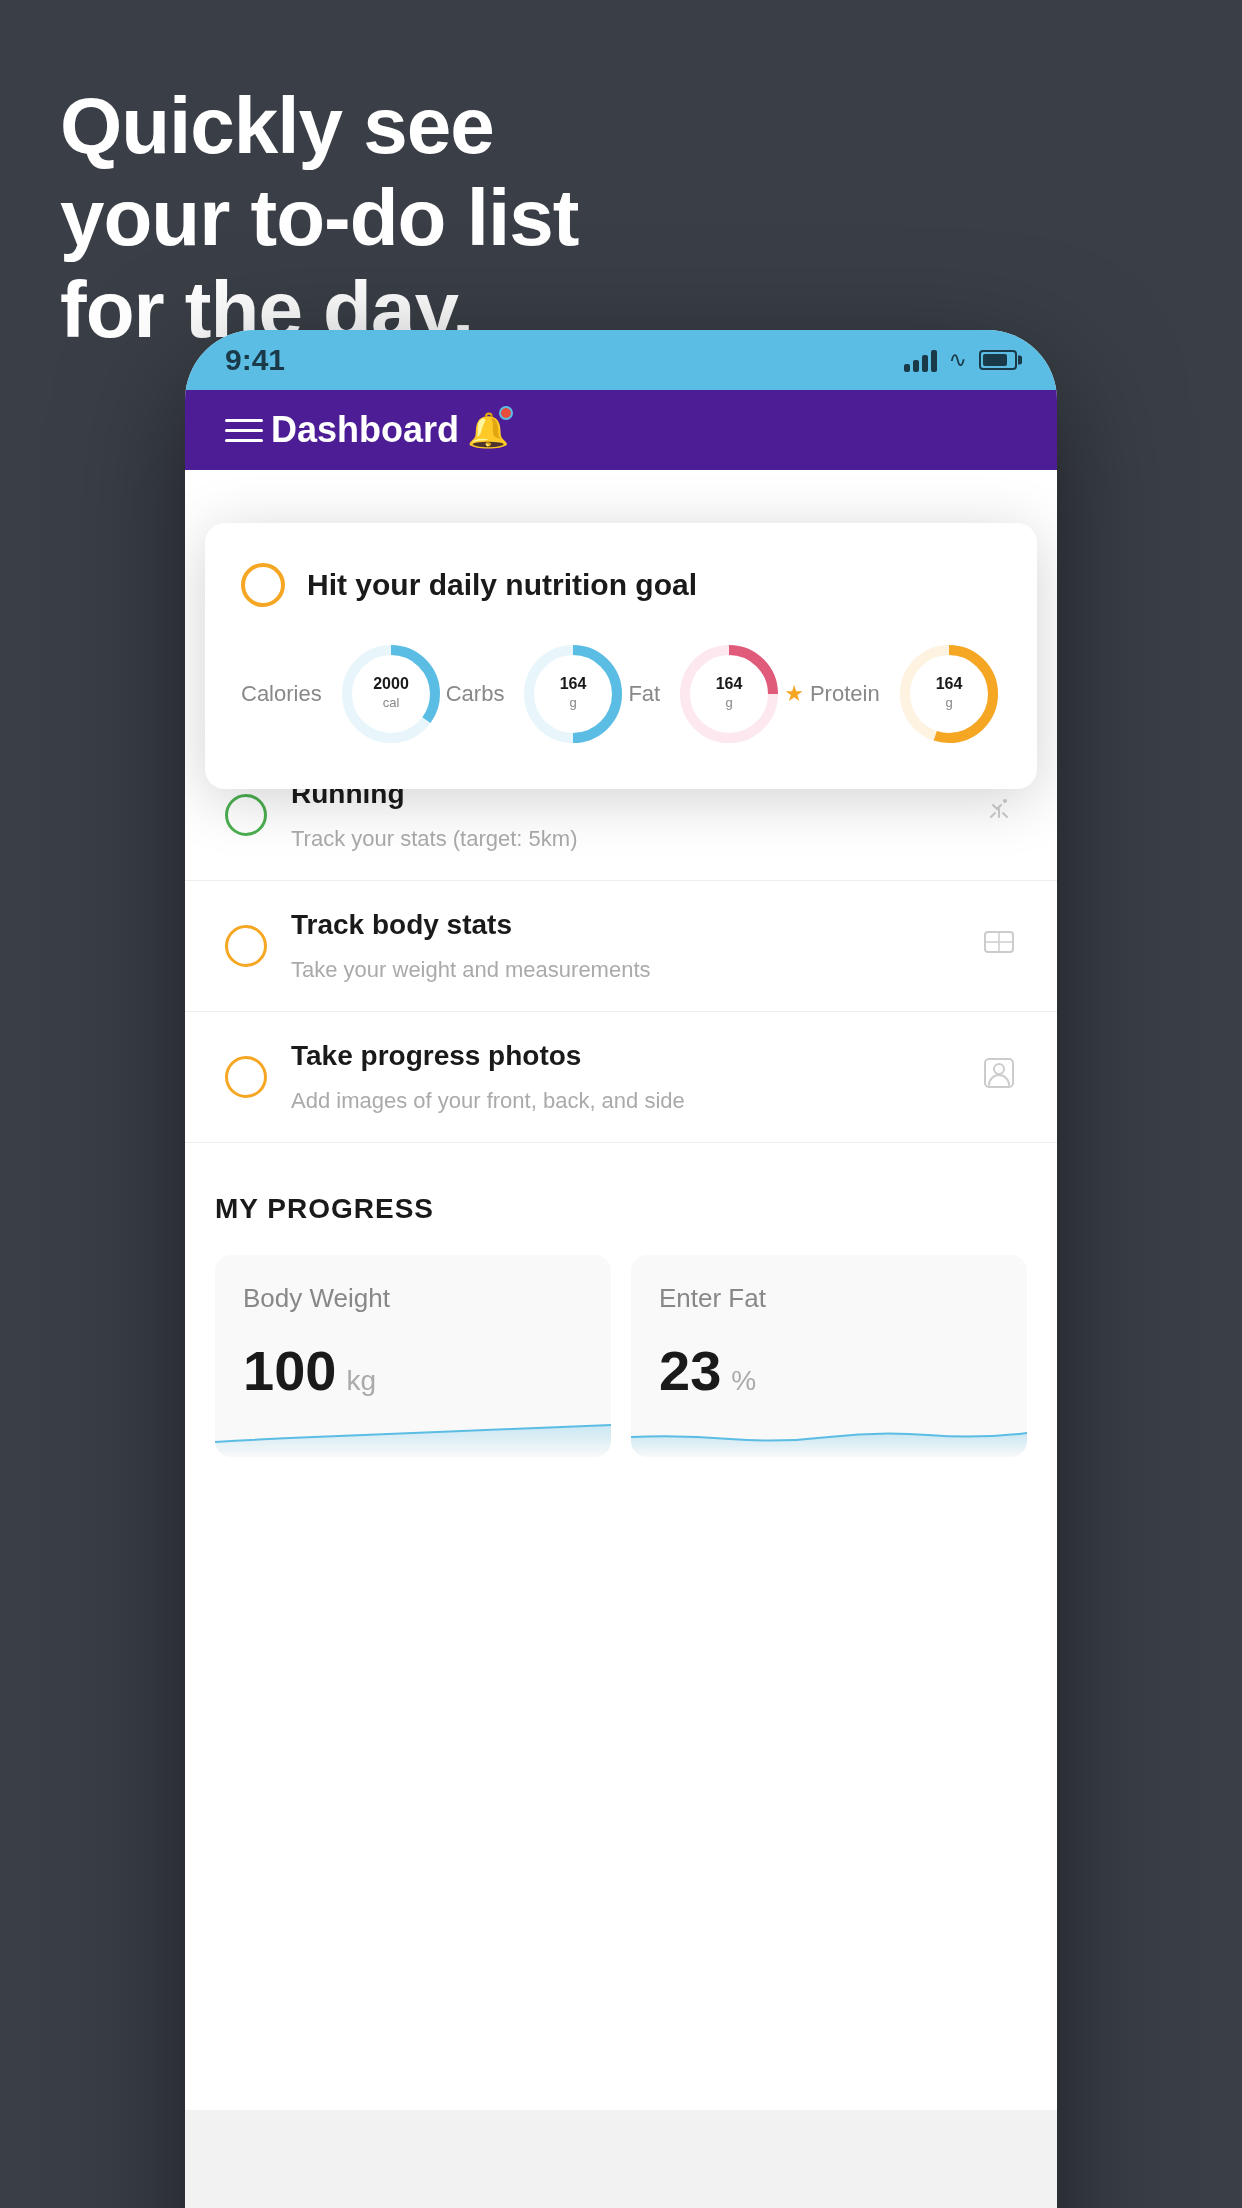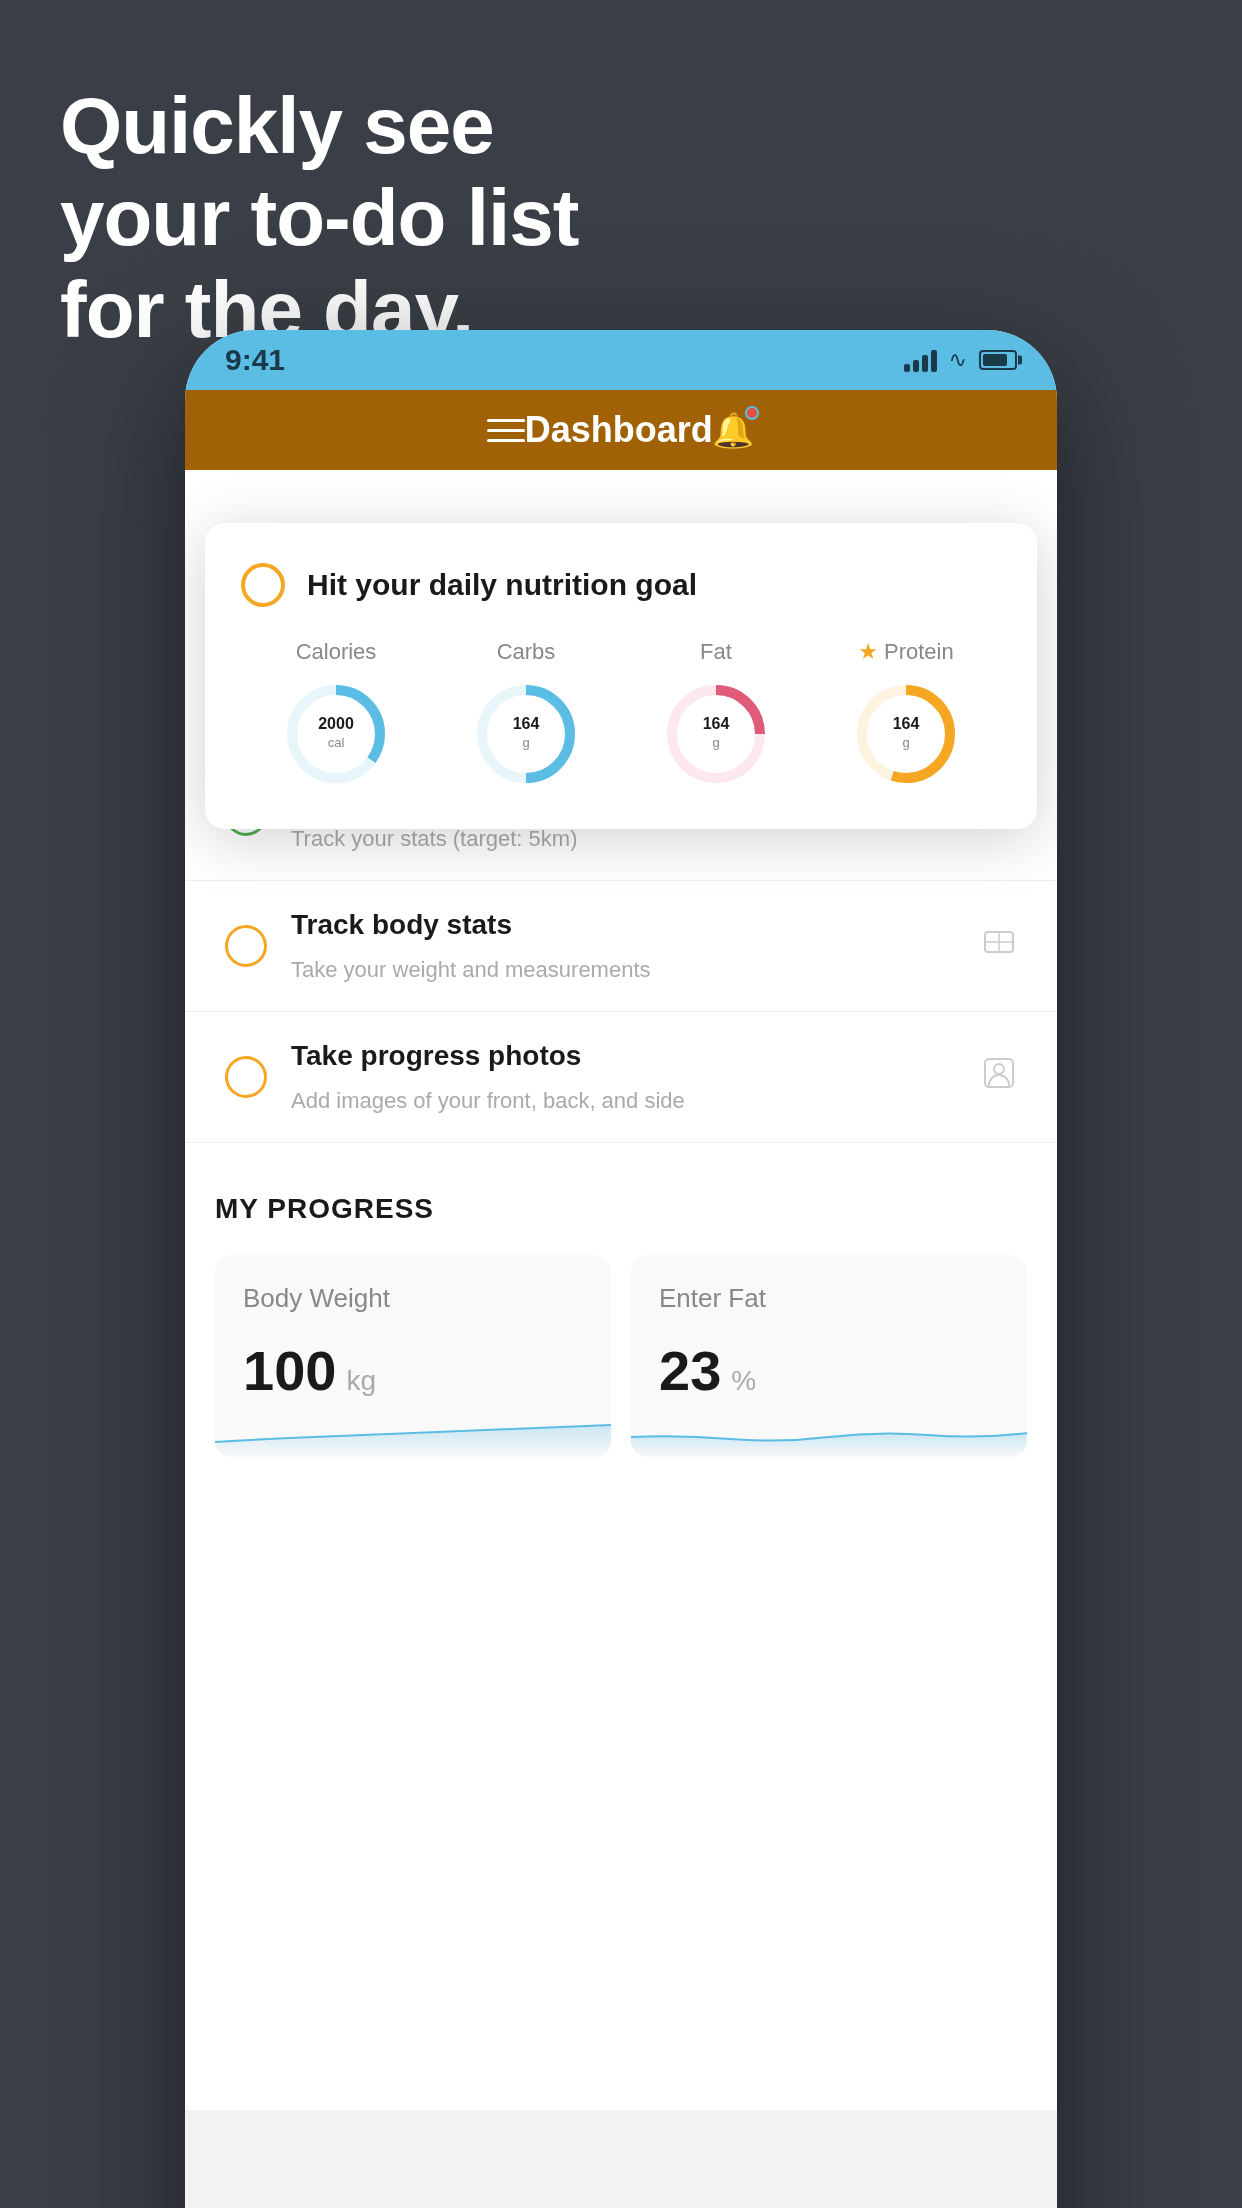--- a/index.html
+++ b/index.html
@@ -98,26 +98,27 @@
     }
     .battery-fill {
       background: #1a3a4a;
       height: 100%;
       width: 80%;
       border-radius: 2px;
     }
 
     
     .nav-bar {
-      background: #a16207;
+      background: #4c1d95;
       height: 80px;
       display: flex;
       align-items: center;
-      justify-content: center;
+      justify-content: flex-start;
       padding: 0 40px;
+      gap: 8px;
     }
     .hamburger {
       display: flex;
       flex-direction: column;
       gap: 7px;
       cursor: pointer;
     }
     .hamburger span {
       display: block;
       width: 38px;
@@ -195,21 +196,21 @@
       font-weight: 600;
       color: #1a1a1a;
     }
     .nutrition-circles {
       display: flex;
       justify-content: space-around;
       align-items: flex-start;
     }
     .nutrition-item {
       display: flex;
-      flex-direction: column;
+      flex-direction: row;
       align-items: center;
       gap: 14px;
     }
     .nutrition-label {
       font-size: 22px;
       color: #888;
     }
     .nutrition-label.star-label {
       display: flex;
       align-items: center;

